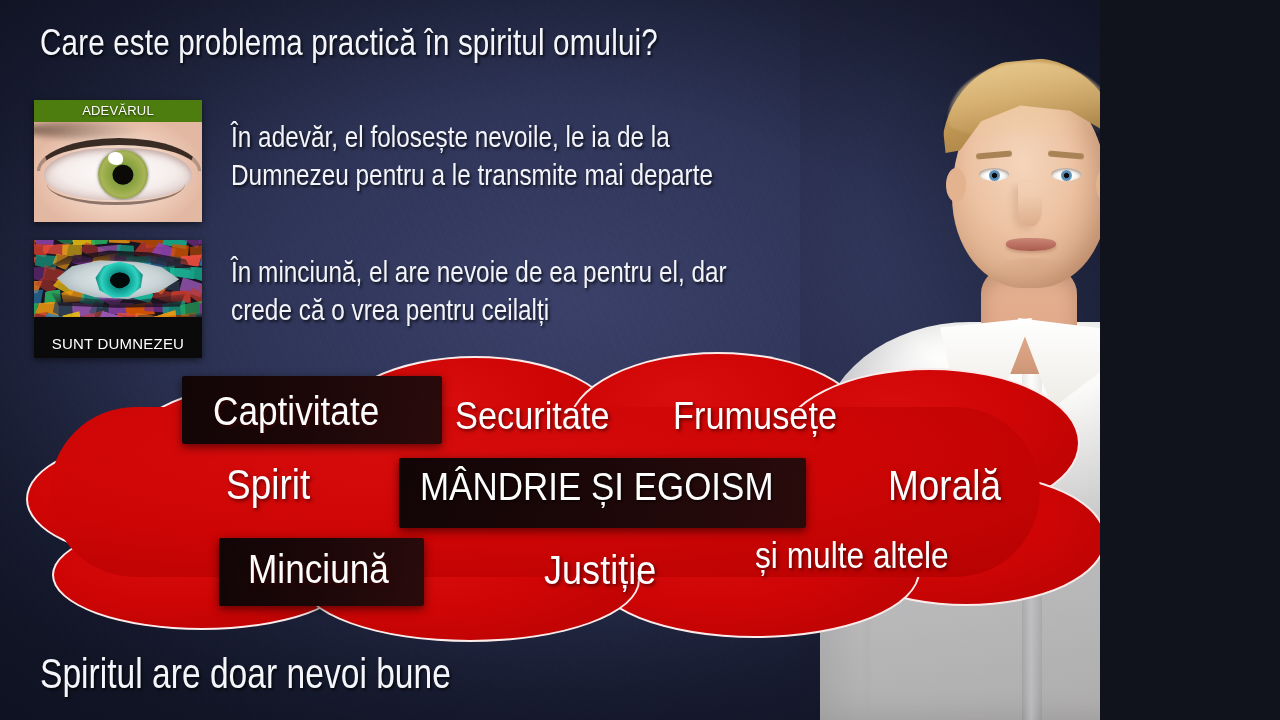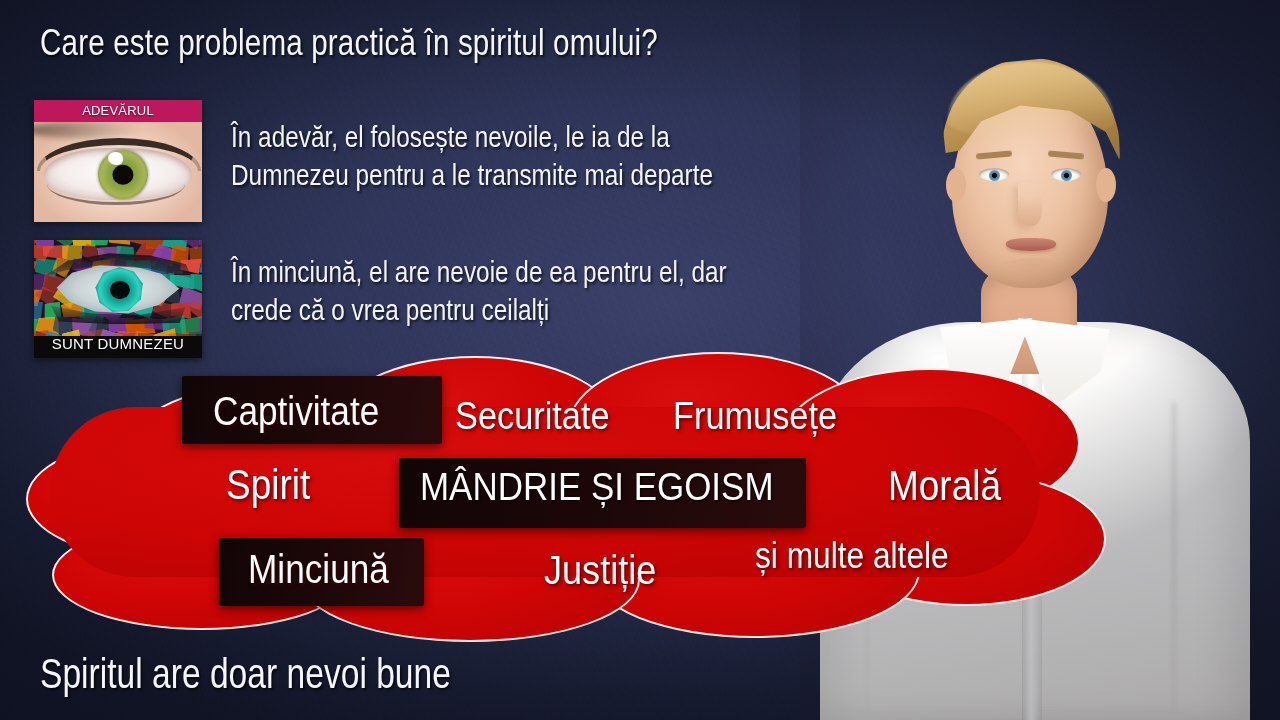--- a/index.html
+++ b/index.html
@@ -2,21 +2,21 @@
 <html><head>
 <meta charset="utf-8">
 <style>
   html, body {
     margin: 0;
     padding: 0;
     background: #10121c;
   }
   #slide {
     position: relative;
-    width: 1280px;
+    width: 1100px;
     height: 720px;
     overflow: hidden;
     font-family: "Liberation Sans", sans-serif;
     background: #2b3253;
   }
 
   
   .bg-base {
     position: absolute;
     inset: 0;
@@ -94,24 +94,24 @@
     width: 100%;
     text-align: center;
     color: #ffffff;
     font-size: 13px;
     letter-spacing: .2px;
     transform-origin: center;
     line-height: 1.0;
     z-index: 3;
     text-shadow: 0 1px 2px rgba(0,0,0,.6);
   }
-  .card.truth .band { background: #be185d; padding: 4px 0 5px; }
+  .card.truth .band { background: #4d7c0f; padding: 4px 0 5px; }
   .card.truth .band.bot { font-size: 14px; padding: 4px 0 6px; }
   .card.lie .band   { background: #0a0a0a; padding: 5px 0 6px; }
-  .card.lie .band.bot { font-size: 15px; padding: 0 0 7px; }
+  .card.lie .band.bot { font-size: 15px; padding: 19px 0 7px; }
 
   .eye-wrap { position: relative; width: 100%; flex: 1 1 auto; overflow: hidden; }
   .card { display: flex; flex-direction: column; }
 
   
   .eye-green {
     position: absolute; inset: 0;
     background:
       radial-gradient(ellipse 52% 60% at 50% 52%, #f7e3d8 0%, #f3d8c9 40%, #ecc9b6 70%, #e3b8a2 100%);
   }

